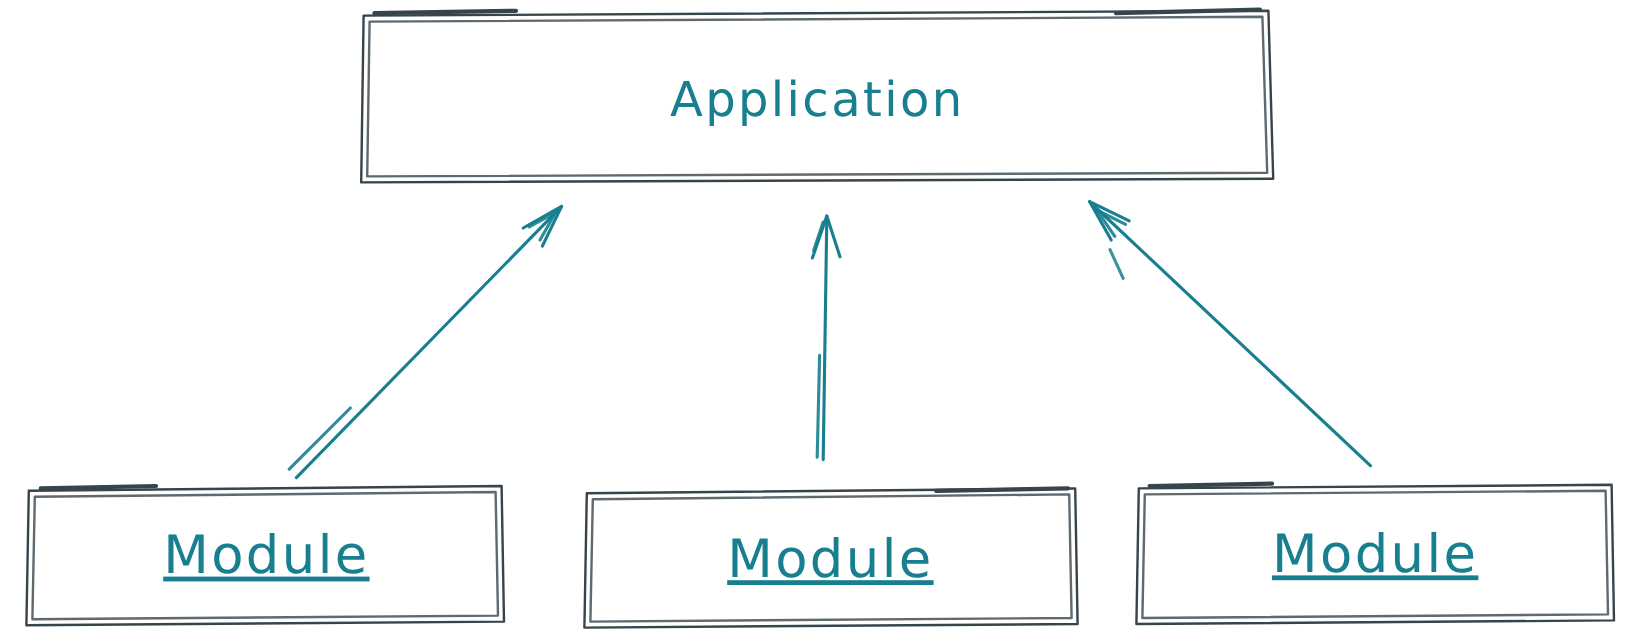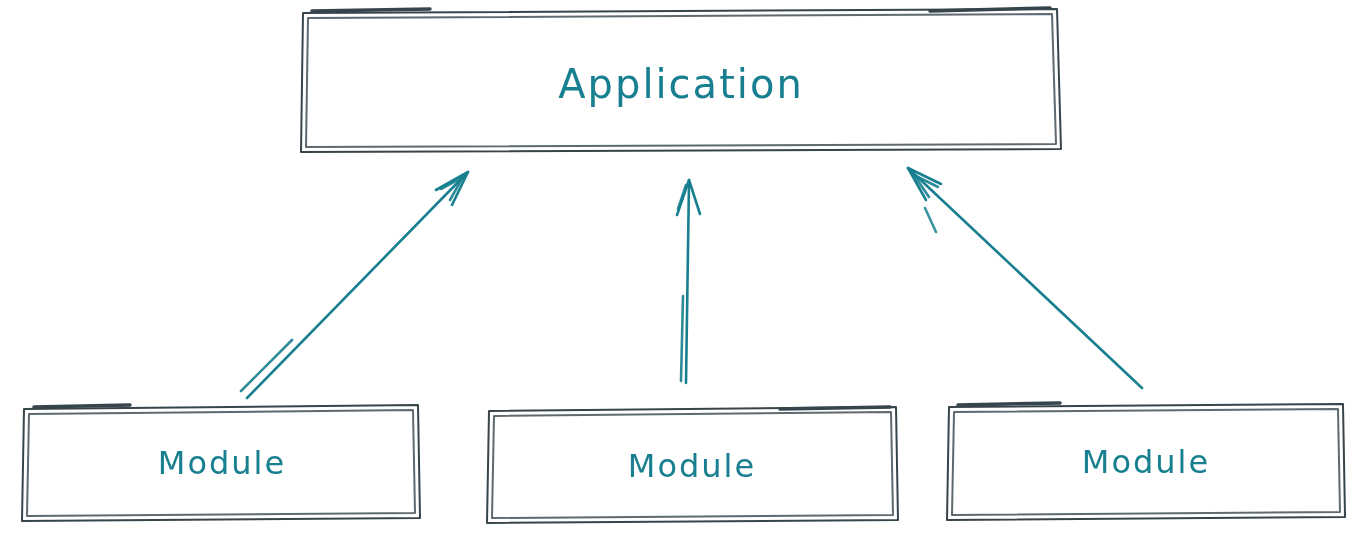--- a/index.html
+++ b/index.html
@@ -28,21 +28,22 @@
     letter-spacing: 2px;
     white-space: nowrap;
     user-select: none;
   }
   .app-label {
     left: 681px;
     top: 84px;
     font-size: 40px;
   }
   .mod-label {
-    font-size: 32px;
+    font-size: 44px;
+    text-decoration: underline;
   }
   .mod1 { left: 222px;  top: 463px; }
   .mod2 { left: 692px;  top: 466px; }
   .mod3 { left: 1146px; top: 462px; }
 </style>
 </head>
 <body>
 
 <div class="canvas">
 

